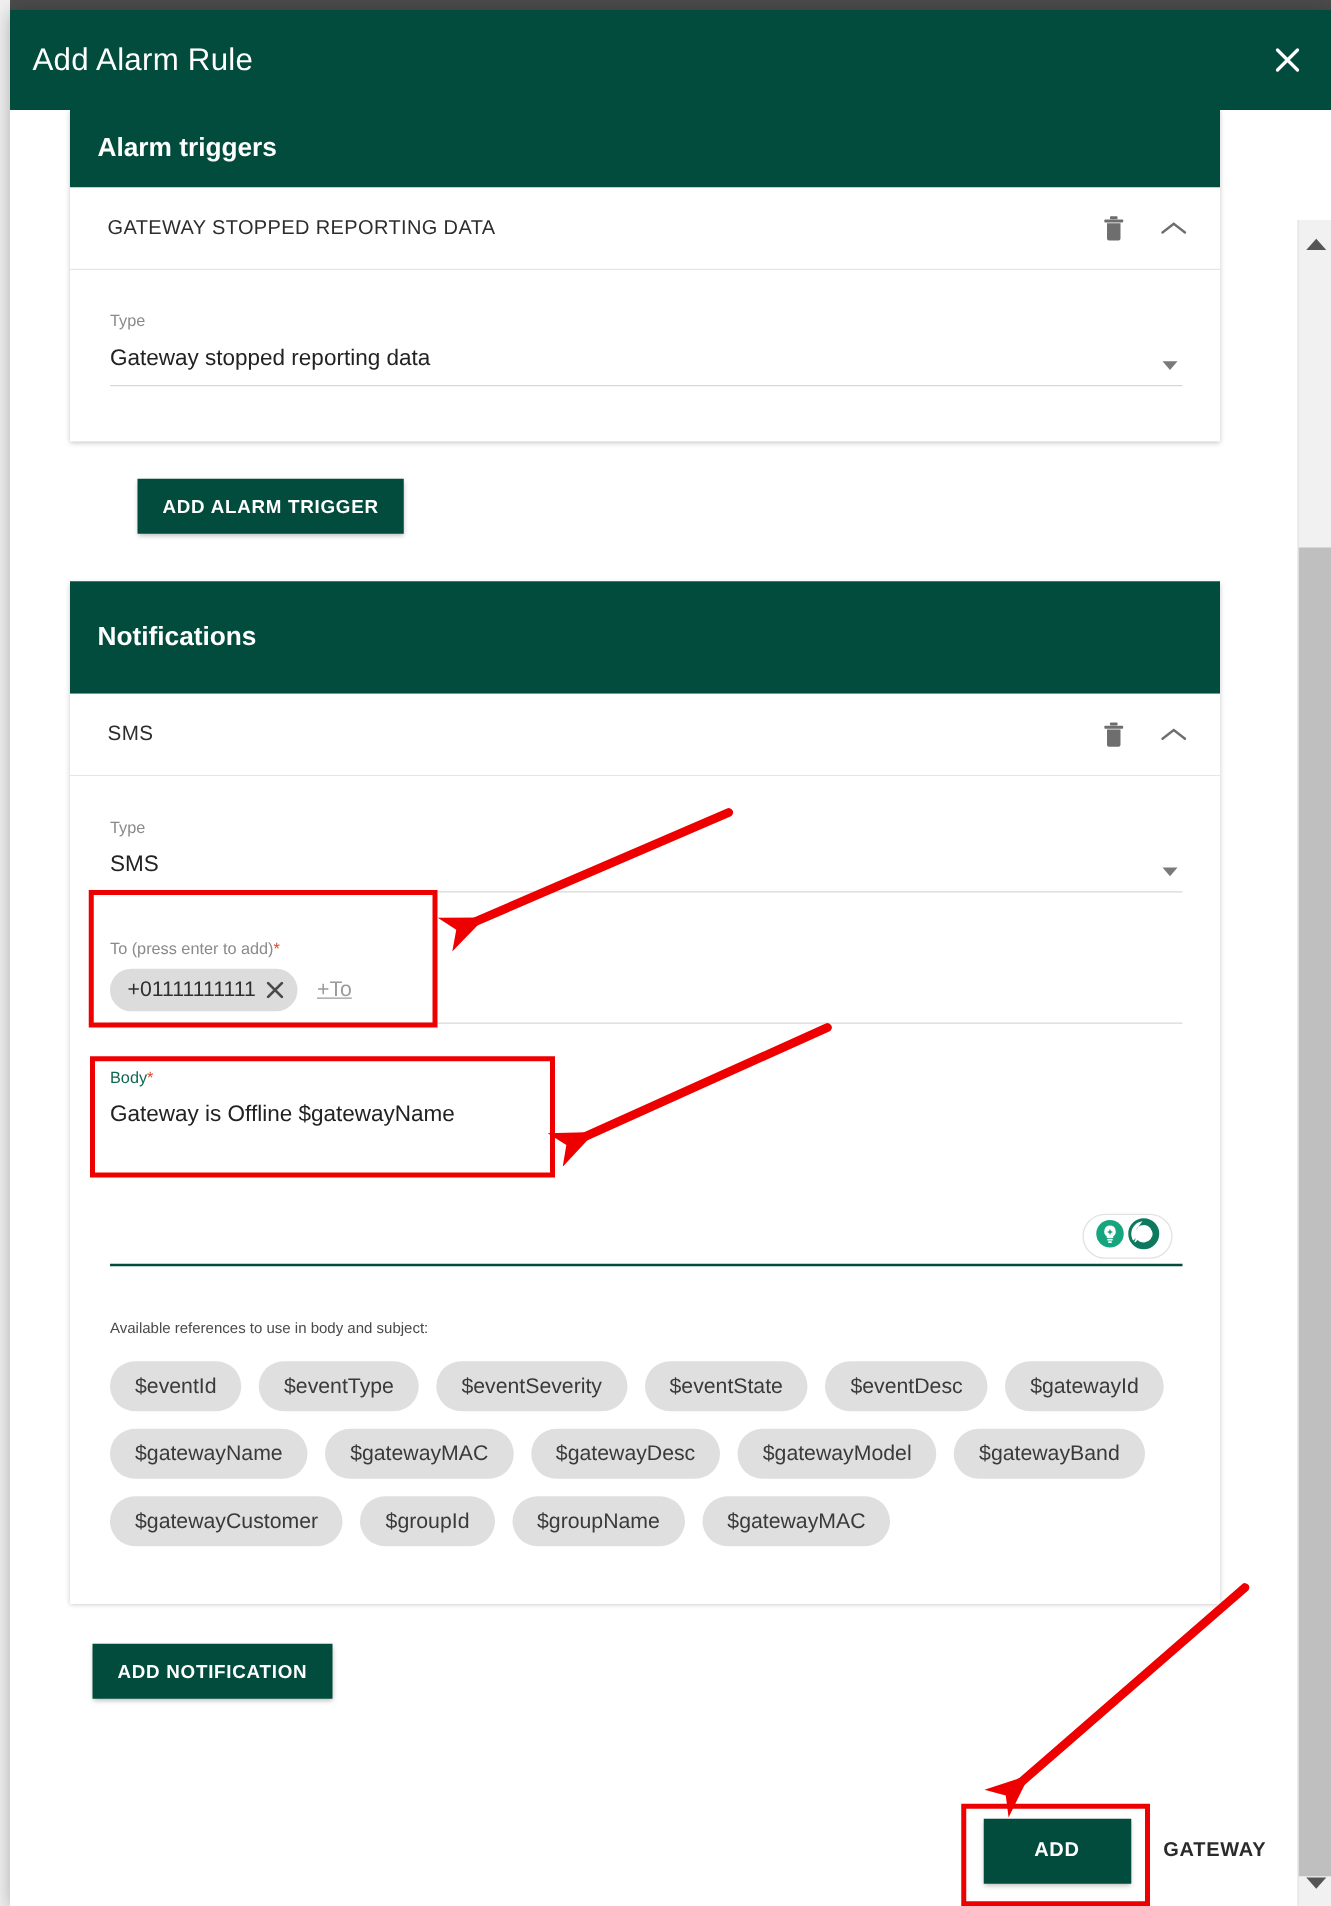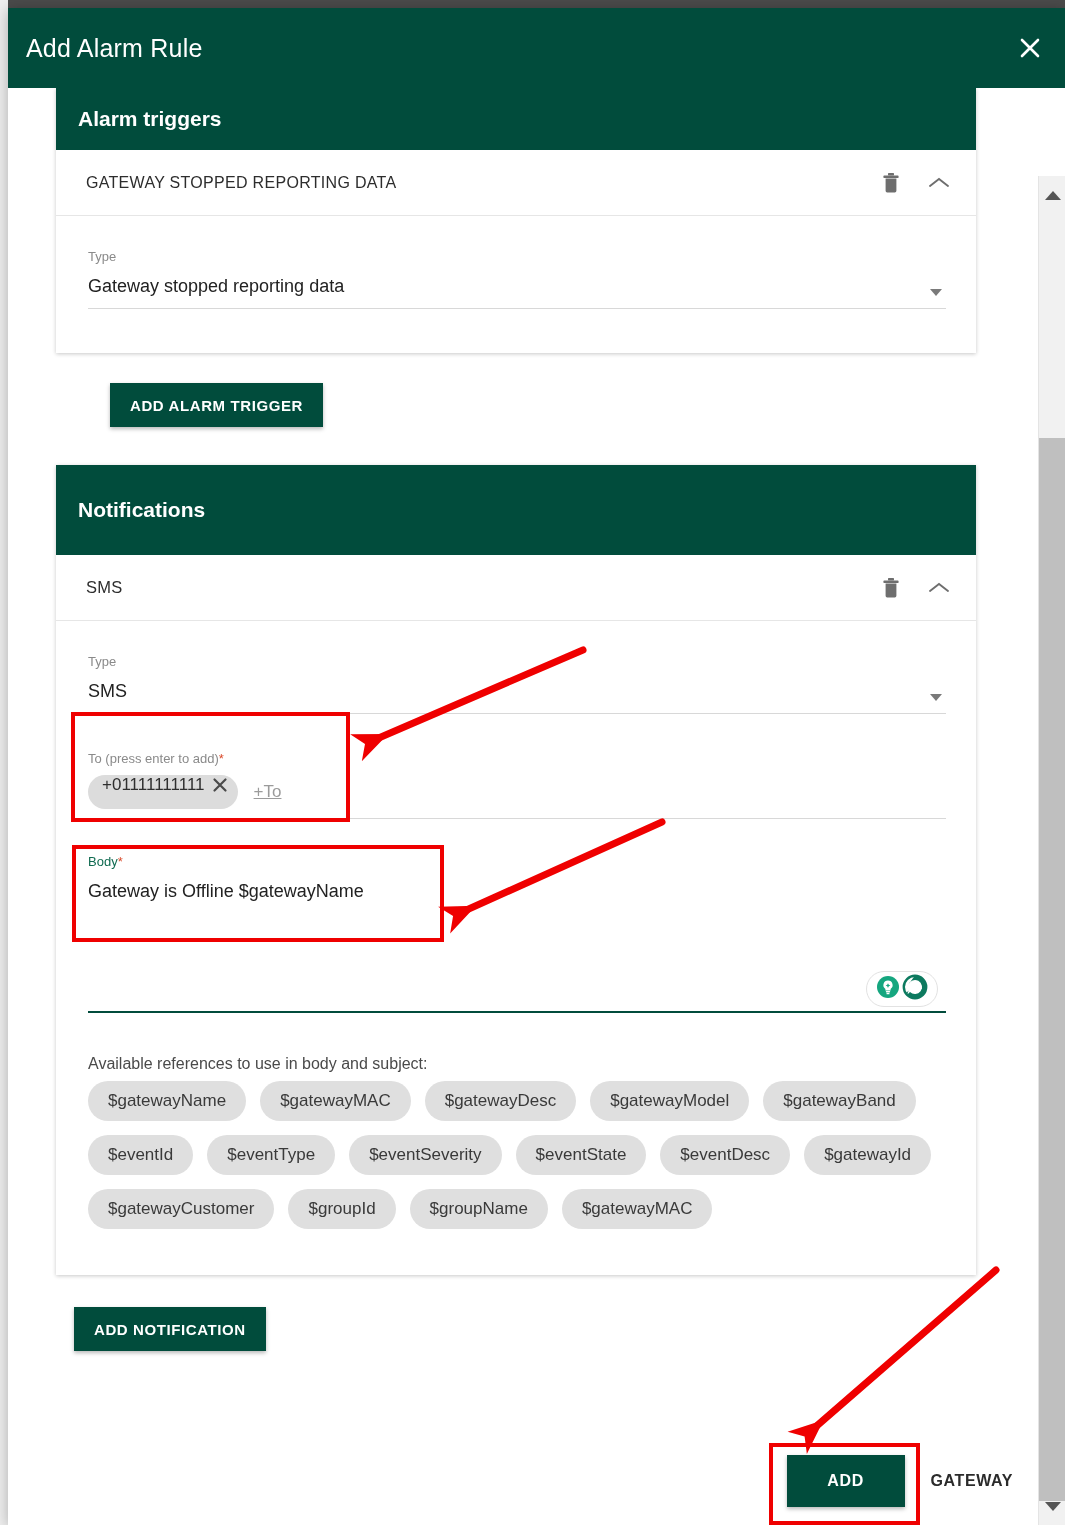--- a/index.html
+++ b/index.html
@@ -166,21 +166,21 @@
   .field-to { margin-bottom: 34px; }
 
   
   .chips-line {
     display: flex;
     align-items: center;
     min-height: 36px;
   }
   .phone-chip {
     display: inline-flex;
-    align-items: flex-start;
+    align-items: center;
     background: #dcdcdc;
     border-radius: 18px;
     height: 34px;
     padding: 0 8px 0 14px;
     font-size: 17px;
     color: #2f2f2f;
   }
   .chip-x {
     margin-left: 5px;
     width: 20px; height: 20px;
@@ -217,23 +217,23 @@
     display: flex;
     align-items: center;
     justify-content: center;
     gap: 2px;
     cursor: pointer;
   }
 
   
   .refs-wrap { margin-top: 42px; }
   .refs-label {
-    font-size: 16px;
+    font-size: 12px;
     color: #4a4a4a;
-    margin-bottom: 8px;
+    margin-bottom: 20px;
   }
   .refs-rows { display: flex; flex-direction: column; gap: 14px; }
   .refs-row { display: flex; gap: 14px; flex-wrap: nowrap; }
   .ref-chip {
     background: #dfdfdf;
     border-radius: 20px;
     height: 40px;
     display: inline-flex;
     align-items: center;
     padding: 0 20px;
@@ -467,35 +467,35 @@
                     <path d="M13.2 12.6 h6.6 v2.4 h-6.6 z" fill="#ffffff"></path>
                   </svg>
                 </span>
               </div>
             </div>
 
             <div class="refs-wrap">
               <div class="refs-label">Available references to use in body and subject:</div>
               <div class="refs-rows">
                 <div class="refs-row">
-                  <span class="ref-chip">$gatewayName</span>
-                  <span class="ref-chip">$gatewayMAC</span>
-                  <span class="ref-chip">$gatewayDesc</span>
-                  <span class="ref-chip">$gatewayModel</span>
-                  <span class="ref-chip">$gatewayBand</span>
-                </div>
-                <div class="refs-row">
                   <span class="ref-chip">$eventId</span>
                   <span class="ref-chip">$eventType</span>
                   <span class="ref-chip">$eventSeverity</span>
                   <span class="ref-chip">$eventState</span>
                   <span class="ref-chip">$eventDesc</span>
                   <span class="ref-chip">$gatewayId</span>
                 </div>
                 <div class="refs-row">
+                  <span class="ref-chip">$gatewayName</span>
+                  <span class="ref-chip">$gatewayMAC</span>
+                  <span class="ref-chip">$gatewayDesc</span>
+                  <span class="ref-chip">$gatewayModel</span>
+                  <span class="ref-chip">$gatewayBand</span>
+                </div>
+                <div class="refs-row">
                   <span class="ref-chip">$gatewayCustomer</span>
                   <span class="ref-chip">$groupId</span>
                   <span class="ref-chip">$groupName</span>
                   <span class="ref-chip">$gatewayMAC</span>
                 </div>
               </div>
             </div>
 
           </div>
         </div>

